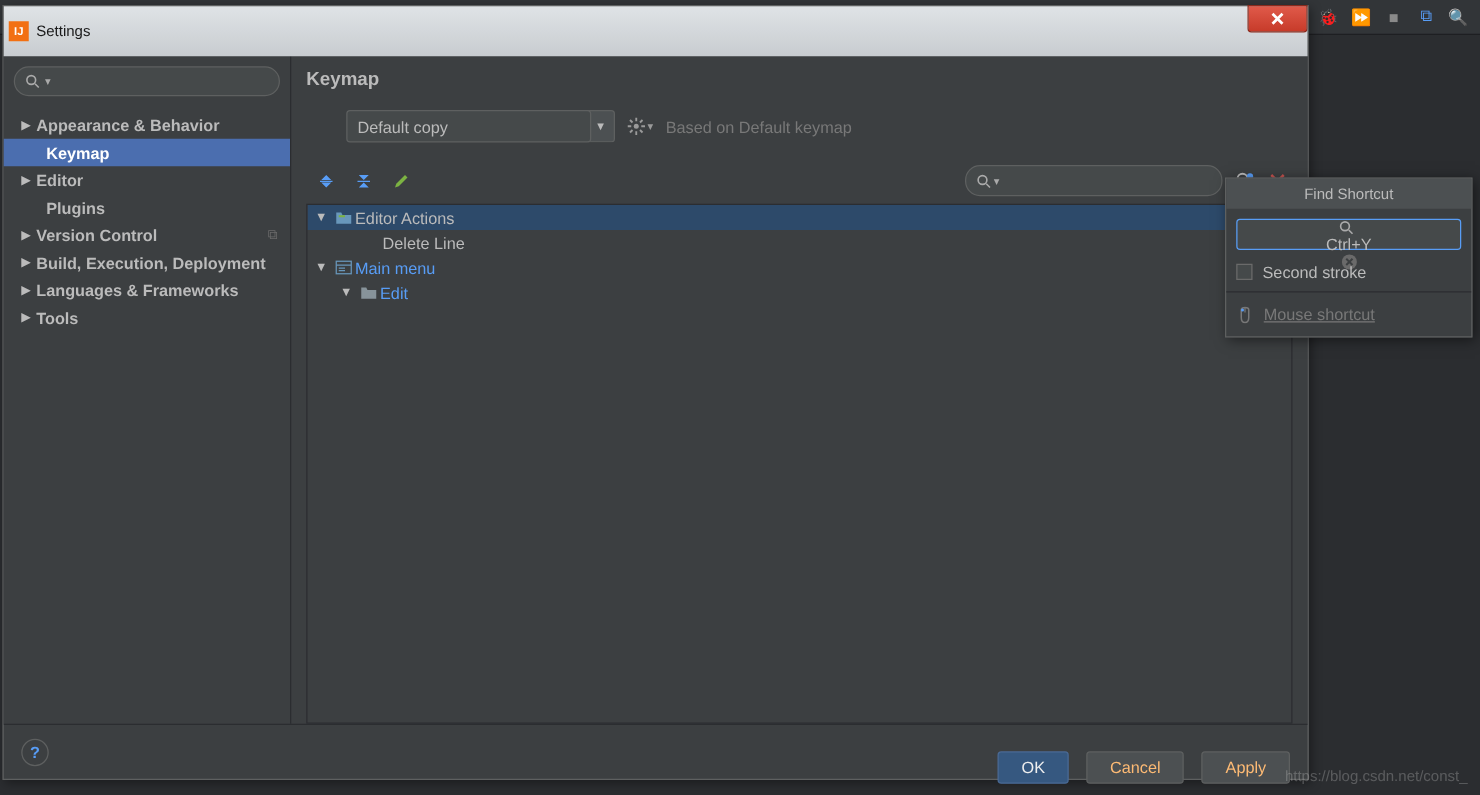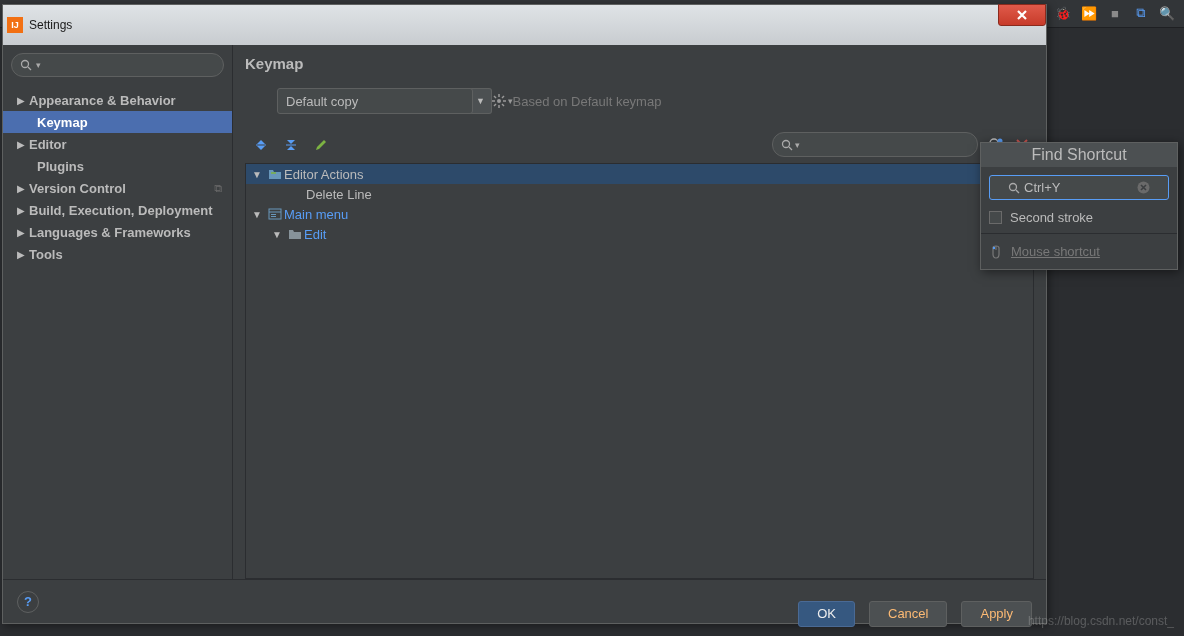--- a/index.html
+++ b/index.html
@@ -34,21 +34,21 @@
 .tree-row .lbl { color: #bbbbbb; font-weight: bold; }
 .tree-row.child { padding-left: 34px; }
 .tree-row.child .lbl { font-weight: bold; }
 .tree-row.selected { background: #4b6eaf; }
 .tree-row.selected .lbl { color: #ffffff; }
 .tree-row .copyable { position: absolute; right: 10px; color: #6a6a6a; font-size: 11px; }
 
 .main-area { flex: 1; display: flex; flex-direction: column; padding: 10px 12px 0 12px; position: relative; }
 .page-title { color: #bbbbbb; font-size: 15px; font-weight: bold; margin-bottom: 16px; }
 
-.keymap-select-row { display: flex; align-items: center; margin-bottom: 18px; padding-left: 32px; }
+.keymap-select-row { display: flex; align-items: center; gap: 10px; margin-bottom: 18px; padding-left: 32px; }
 .combo { width: 196px; height: 26px; background: #45494a; border: 1px solid #5e6060; display: flex; align-items: center; padding: 0 8px; color: #bbb; border-radius: 3px; position: relative; }
 .combo-dd { width: 22px; height: 26px; background: #4c5052; border: 1px solid #5e6060; border-left: none; border-radius: 0 3px 3px 0; display: flex; align-items: center; justify-content: center; color: #bbb; font-size: 9px; margin-left: -3px; }
 .gear { color: #9a9a9a; display: flex; align-items: center; gap: 2px; }
 .based-on { color: #787878; }
 
 .toolbar-row { display: flex; align-items: center; margin-bottom: 6px; }
 .tb-left { display: flex; gap: 14px; padding-left: 8px; }
 .tb-icon { width: 16px; height: 16px; display: flex; align-items: center; justify-content: center; cursor: pointer; }
 .tb-right { margin-left: auto; display: flex; align-items: center; gap: 10px; padding-right: 4px; }
 .search-field { width: 206px; height: 25px; background: #45494a; border: 1px solid #5e6060; border-radius: 12px; display: flex; align-items: center; padding: 0 8px; }
@@ -72,23 +72,23 @@
 .footer-buttons { margin-left: auto; display: flex; gap: 14px; margin-top: 24px; }
 .btn { height: 26px; padding: 0 18px; background: #4c5052; border: 1px solid #5e6060; border-radius: 3px; color: #fdba74; display: flex; align-items: center; cursor: pointer; }
 .btn.primary { background: #365880; border-color: #4a6a95; color: #eee; }
 .btn.disabled { color: #fdba74; }
 
 .find-shortcut-popup {
   position: absolute; top: 142px; left: 980px; width: 198px;
   background: #3c3f41; border: 1px solid #5e6060;
   box-shadow: 2px 2px 10px rgba(0,0,0,0.5);
 }
-.fs-title { height: 24px; background: #4c5052; display: flex; align-items: center; justify-content: center; color: #bbb; font-size: 16px; }
+.fs-title { height: 24px; background: #4c5052; display: flex; align-items: center; justify-content: center; color: #bbb; font-size: 12px; }
 .fs-body { padding: 8px; }
-.fs-input { height: 25px; background: #45494a; border: 1px solid #589df6; border-radius: 3px; display: flex; align-items: center; padding: 0 18px; }
+.fs-input { height: 25px; background: #45494a; border: 1px solid #589df6; border-radius: 3px; display: flex; align-items: center; padding: 0 4px; flex-direction: column; }
 .fs-input .mag { color: #aaa; margin-right: 4px; }
 .fs-input .val { color: #bbb; flex: 1; }
 .fs-input .clear { color: #888; font-size: 14px; cursor: pointer; }
 .fs-check { margin-top: 10px; display: flex; align-items: center; gap: 8px; color: #bbb; }
 .fs-check .box { width: 13px; height: 13px; border: 1px solid #6a6a6a; background: #45494a; }
 .fs-footer { border-top: 1px solid #2b2d30; padding: 10px 8px; display: flex; align-items: center; gap: 8px; color: #787878; text-decoration: underline; }
 
 .watermark { position: absolute; bottom: 8px; right: 10px; color: rgba(200,200,200,0.3); font-size: 12px; }
 
 svg { display: block; }

